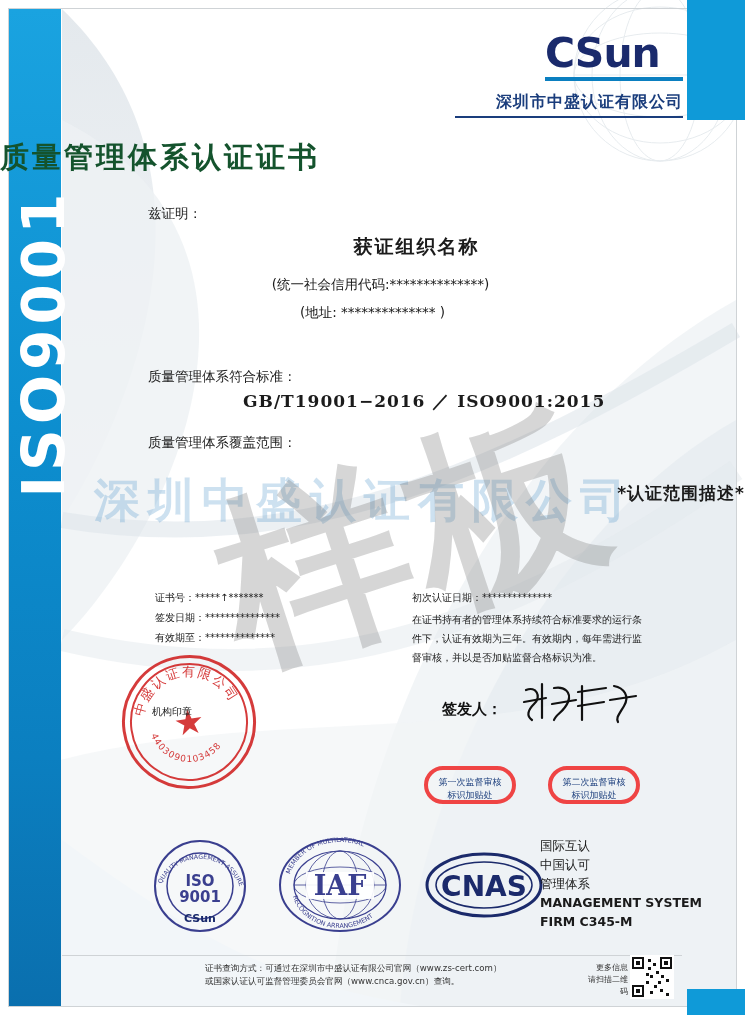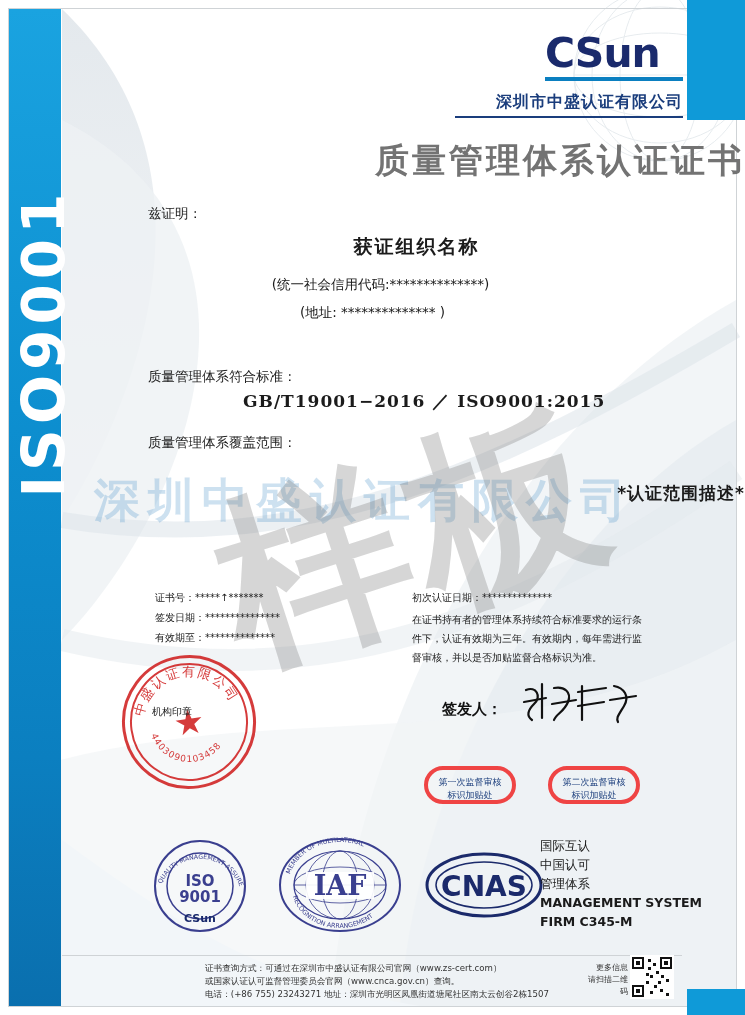--- a/index.html
+++ b/index.html
@@ -40,22 +40,22 @@
   }
   .company-cn{
     position:absolute;right:62px;top:92px;
     font-size:16px;color:#1a3d7c;font-weight:bold;letter-spacing:1px;
     font-family:"DejaVu Sans",sans-serif;
   }
   .company-rule{
     position:absolute;right:62px;top:116px;width:228px;height:2px;background:#1a3d7c;
   }
   .title{
-    position:absolute;left:0;right:0;top:138px;text-align:right;
-    font-size:34px;font-weight:bold;color:#737373;letter-spacing:3px;
+    position:absolute;left:0;right:0;top:138px;text-align:left;
+    font-size:29px;font-weight:bold;color:#14532d;letter-spacing:3px;
     font-family:"DejaVu Sans",sans-serif;
   }
   
   .t{position:absolute;font-family:"DejaVu Sans",sans-serif;color:#1b1b1b;}
   .lbl{font-size:13.5px;}
   .org{font-size:19px;font-weight:bold;letter-spacing:2px;}
   .sub{font-size:13.5px;}
   .std{font-size:17px;font-weight:bold;font-family:"DejaVu Serif",serif;letter-spacing:1px;}
   .scope{font-size:17px;font-weight:bold;letter-spacing:1px;}
   .small{font-size:10px;line-height:19px;}
@@ -295,21 +295,20 @@
     <div>中国认可</div>
     <div>管理体系</div>
     <div class="en">MANAGEMENT SYSTEM</div>
     <div class="en">FIRM C345-M</div>
   </div>
 
   <div class="footer-rule"></div>
   <div class="footer">
     <div>证书查询方式：可通过在深圳市中盛认证有限公司官网（www.zs-cert.com）</div>
     <div>或国家认证认可监督管理委员会官网（www.cnca.gov.cn）查询。</div>
-    <div>电话：(+86 755) 23243271    地址：深圳市光明区凤凰街道塘尾社区南太云创谷2栋1507</div>
   </div>
   <div class="qr-label">
     <div>更多信息</div>
     <div>请扫描二维码</div>
   </div>
   <svg class="qr" viewBox="0 0 44 44">
     <rect x="0" y="0" width="44" height="44" fill="#ffffff"></rect>
     <g fill="#111">
       <rect x="2" y="2" width="12" height="12"></rect>
         <rect x="4" y="4" width="8" height="8" fill="#fff"></rect>

